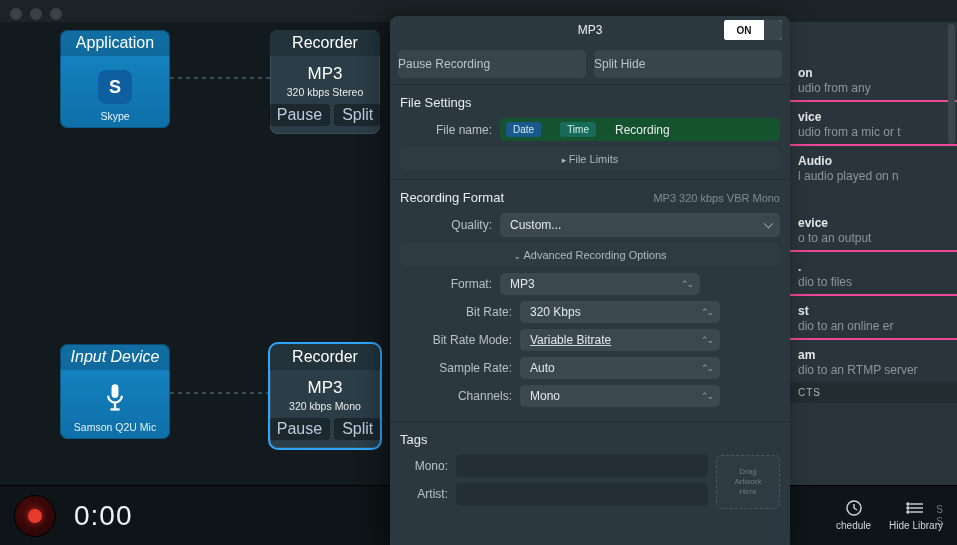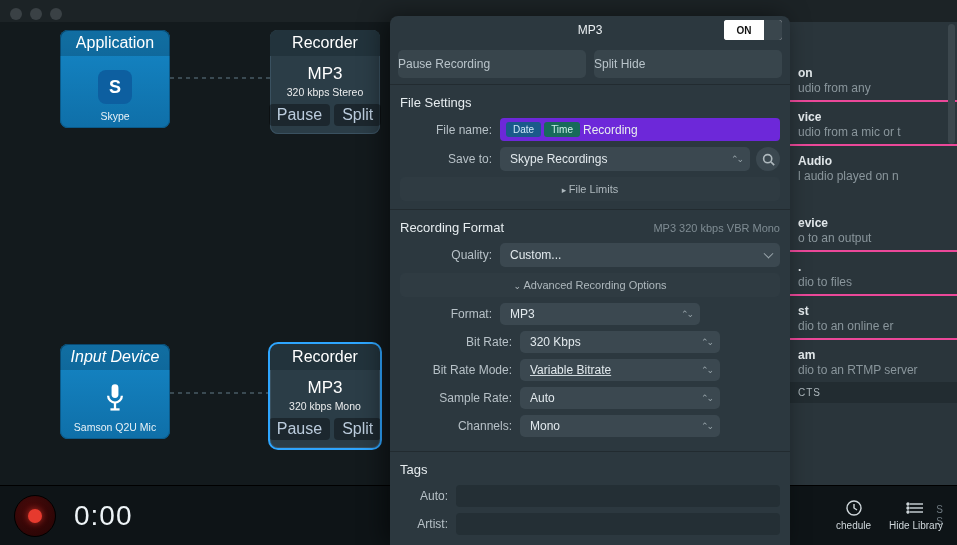--- a/index.html
+++ b/index.html
@@ -69,21 +69,21 @@
 .section h3 { font-size: 13px; color: #e6ecef; font-weight: 500; padding: 6px 0 8px; display: flex; justify-content: space-between; align-items: baseline; }
 .section h3 .hint { font-size: 11px; color: #7f8c93; font-weight: 400; }
 
 .row { display: flex; align-items: center; margin-bottom: 6px; }
 .row label { width: 100px; text-align: right; font-size: 12px; color: #b7c1c7; padding-right: 8px; }
 .row .ctrl { flex: 1; }
 
 .pill { display: inline-block; font-size: 10px; padding: 2px 7px; border-radius: 3px; margin-right: 3px; }
 .pill.date { background: #1a5a8a; color: #cfe8f8; }
 .pill.time { background: #186a5a; color: #cdf2e8; }
-.fname { background: #6d28d9; border-radius: 4px; padding: 4px 6px; display: flex; align-items: center; gap: 0; font-size: 12px; justify-content: flex-end; }
+.fname { background: #14532d; border-radius: 4px; padding: 4px 6px; display: flex; align-items: center; gap: 16px; font-size: 12px; justify-content: flex-end; }
 .fname input { background: transparent; border: 0; color: #e6ecef; font-size: 12px; outline: none; flex: 1; }
 
 .select { background: #3b4850; border-radius: 5px; padding: 5px 22px 5px 10px; font-size: 12px; color: #e2e9ed; position: relative; cursor: pointer; }
 .select::after { content: ""; position: absolute; right: 8px; top: 50%; width: 6px; height: 6px; border-right: 1px solid #9aa6ac; border-bottom: 1px solid #9aa6ac; transform: translateY(-70%) rotate(45deg); }
 .select.updown::after { content: "⌃⌄"; border: 0; transform: translateY(-50%); font-size: 9px; letter-spacing: -2px; color: #9aa6ac; width: auto; height: auto; }
 .select.sm { padding: 4px 22px 4px 10px; }
 
 .searchbtn { width: 24px; height: 24px; background: #3b4850; border-radius: 50%; margin-left: 6px; display: flex; align-items: center; justify-content: center; cursor: pointer; }
 
 .collap { text-align: center; font-size: 11px; color: #aeb8bd; padding: 6px 0; cursor: pointer; background: #2f3b42; border-radius: 5px; margin-top: 4px; }
@@ -248,32 +248,20 @@
     <div class="row">
       <label>File name:</label>
       <div class="ctrl">
         <div class="fname">
           <span class="pill date">Date</span>
           <span class="pill time">Time</span>
           <input value="Recording" style="">
         </div>
       </div>
     </div>
-    <div class="row">
-      <label>Save to:</label>
-      <div class="ctrl" style="display:flex;">
-        <div class="select updown" style="flex:1;"><span>Skype Recordings</span></div>
-        <div class="searchbtn">
-          <svg width="13" height="13" viewBox="0 0 16 16" fill="none" stroke="#aeb8bd" stroke-width="2">
-              <circle cx="7" cy="7" r="5"></circle>
-              <line x1="11" y1="11" x2="15" y2="15"></line>
-            </svg>
-        </div>
-      </div>
-    </div>
     <div class="collap">File Limits</div>
   </div>
 
   <div class="section">
     <h3>
         <span>Recording Format</span>
         <span class="hint">MP3 320 kbps VBR Mono</span>
       </h3>
     <div class="row">
       <label>Quality:</label>
@@ -313,27 +301,32 @@
           <div class="select updown sm"><span>Mono</span></div>
         </div>
     </div>
   </div>
 
   <div class="section">
     <h3>Tags</h3>
     <div class="tagsflex">
       <div class="col">
         <div class="row">
-            <label style="width:56px;">Auto:</label>
+            <label style="width:56px;">Mono:</label>
             <div class="ctrl">
               <div class="tagsinput"></div>
             </div>
           </div>
         <div class="row">
             <label style="width:56px;">Artist:</label>
             <div class="ctrl">
               <div class="tagsinput"></div>
             </div>
           </div>
       </div>
+      <div class="artbox">
+          <span style="white-space:pre-line;">Drag
+Artwork
+Here</span>
+        </div>
     </div>
   </div>
 </div>
 
 </body></html>

